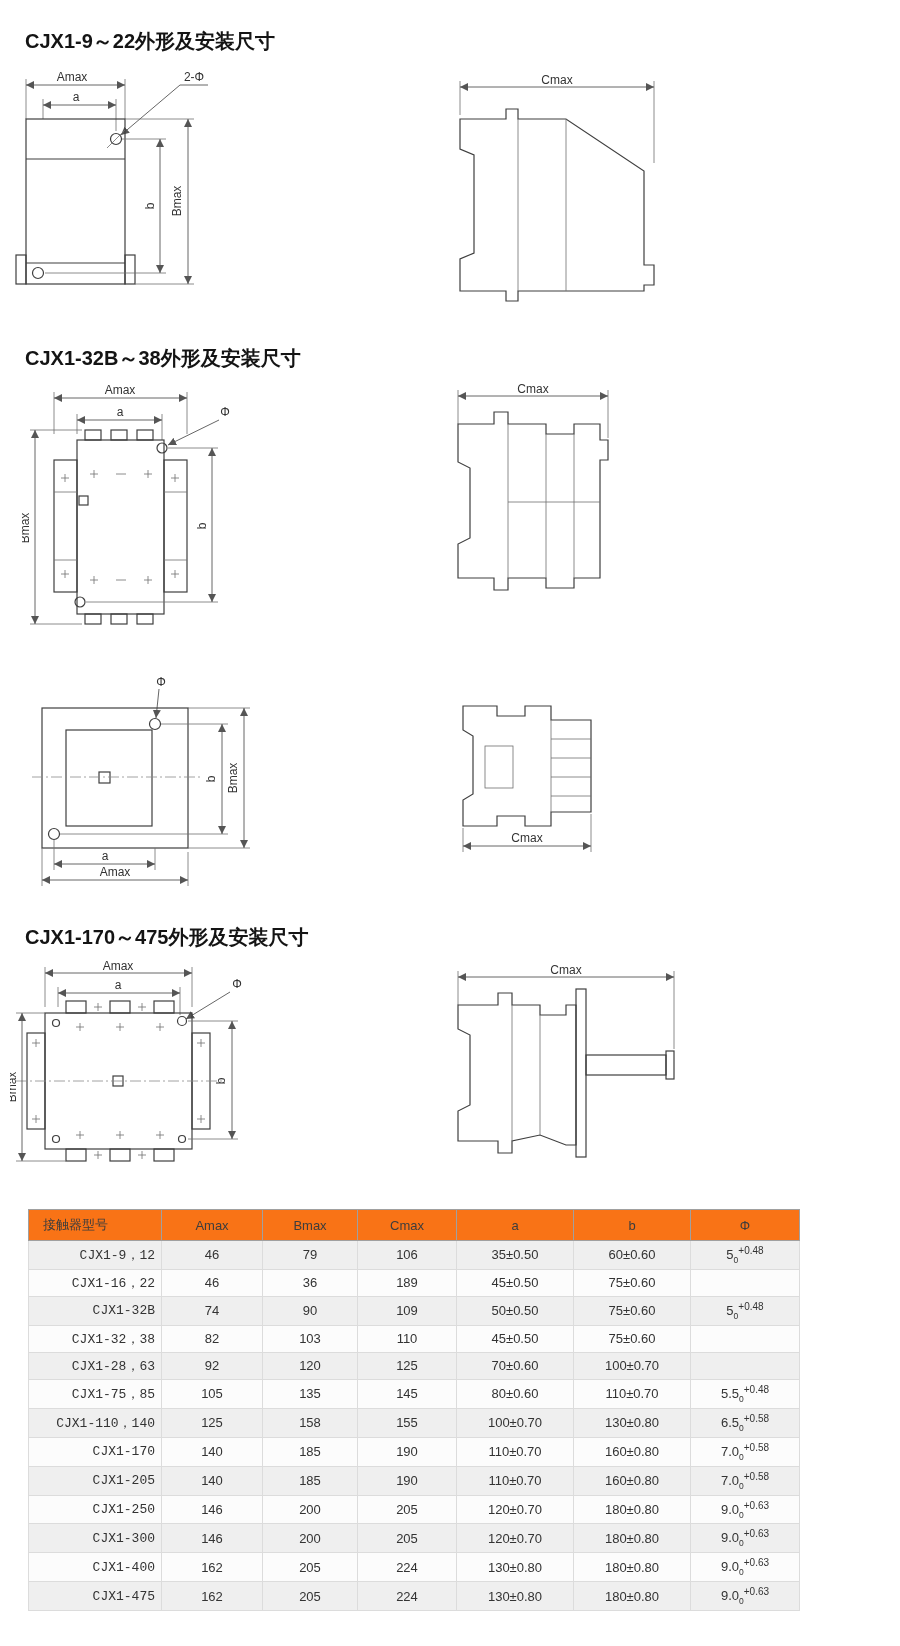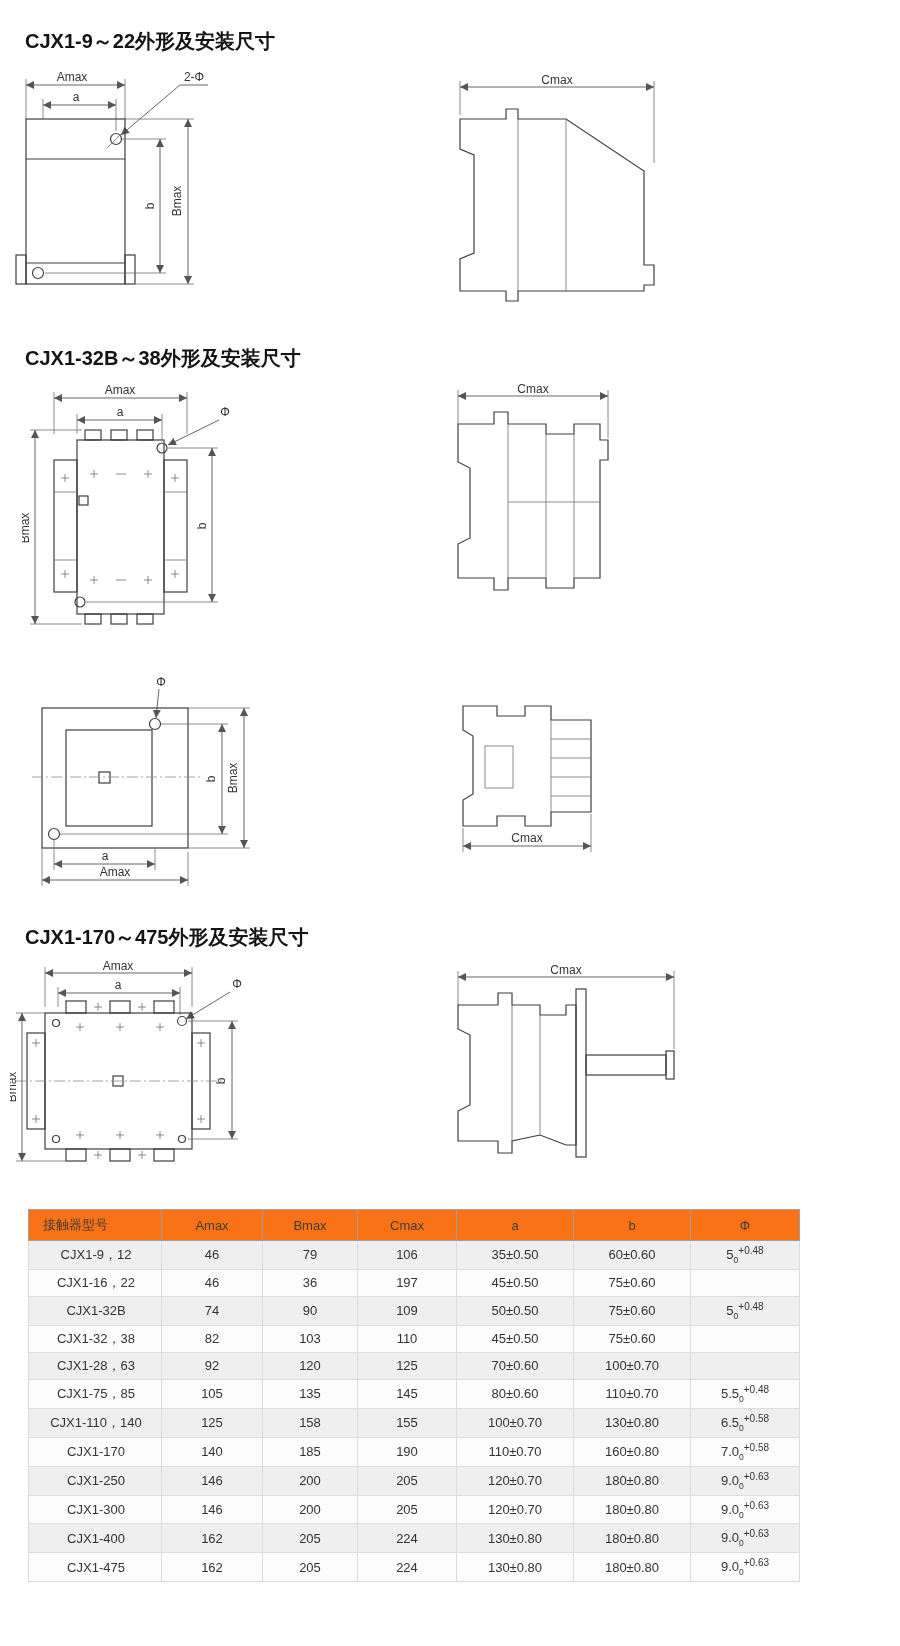--- a/index.html
+++ b/index.html
@@ -11,21 +11,21 @@
   .svg-abs{position:absolute;}
   svg text{font-family:"Liberation Sans",sans-serif;font-size:12px;fill:#333;}
   .outline{stroke:#3f3f3f;stroke-width:1.2;fill:none;stroke-linejoin:miter;}
   .thin{stroke:#6e6e6e;stroke-width:0.8;fill:none;}
   .dimline{stroke:#555;stroke-width:0.9;fill:none;}
   .centerline{stroke:#8a8a8a;stroke-width:0.8;fill:none;stroke-dasharray:11 3 2 3;}
   table.dims{border-collapse:collapse;margin:30px 0 0 28px;font-size:13px;table-layout:fixed;}
   table.dims th{background:#f97316;color:#3d3d3d;font-weight:400;padding:6px 6px;border:1px solid #a0a0a0;font-size:13px;text-align:center;}
   table.dims th.model-head{text-align:left;padding-left:14px;}
   table.dims td{padding:4px 6px;border:1px solid #dcdcdc;text-align:center;color:#333;height:15px;}
-  table.dims td.model-cell{text-align:center;padding-left:8px;}
+  table.dims td.model-cell{text-align:right;padding-left:8px;font-family:Liberation Mono, monospace;}
   table.dims tbody tr:nth-child(odd){background:#efefef;}
   table.dims tbody tr:nth-child(even){background:#fcfcfc;}
   table.dims sub{font-size:8.5px;}
   table.dims sup{font-size:10px;}
 </style>
 </head>
 <body>
 
 <div class="page">
 
@@ -384,21 +384,21 @@
           <td>79</td>
           <td>106</td>
           <td>35±0.50</td>
           <td>60±0.60</td>
           <td><span>5</span><sub>0</sub><sup>+0.48</sup></td>
         </tr>
         <tr>
           <td class="model-cell">CJX1-16，22</td>
           <td>46</td>
           <td>36</td>
-          <td>197</td>
+          <td>189</td>
           <td>45±0.50</td>
           <td>75±0.60</td>
           <td></td>
         </tr>
         <tr>
           <td class="model-cell">CJX1-32B</td>
           <td>74</td>
           <td>90</td>
           <td>109</td>
           <td>50±0.50</td>
@@ -444,20 +444,29 @@
         <tr>
           <td class="model-cell">CJX1-170</td>
           <td>140</td>
           <td>185</td>
           <td>190</td>
           <td>110±0.70</td>
           <td>160±0.80</td>
           <td><span>7.0</span><sub>0</sub><sup>+0.58</sup></td>
         </tr>
         <tr>
+          <td class="model-cell">CJX1-205</td>
+          <td>140</td>
+          <td>185</td>
+          <td>190</td>
+          <td>110±0.70</td>
+          <td>160±0.80</td>
+          <td><span>7.0</span><sub>0</sub><sup>+0.58</sup></td>
+        </tr>
+        <tr>
           <td class="model-cell">CJX1-250</td>
           <td>146</td>
           <td>200</td>
           <td>205</td>
           <td>120±0.70</td>
           <td>180±0.80</td>
           <td><span>9.0</span><sub>0</sub><sup>+0.63</sup></td>
         </tr>
         <tr>
           <td class="model-cell">CJX1-300</td>

